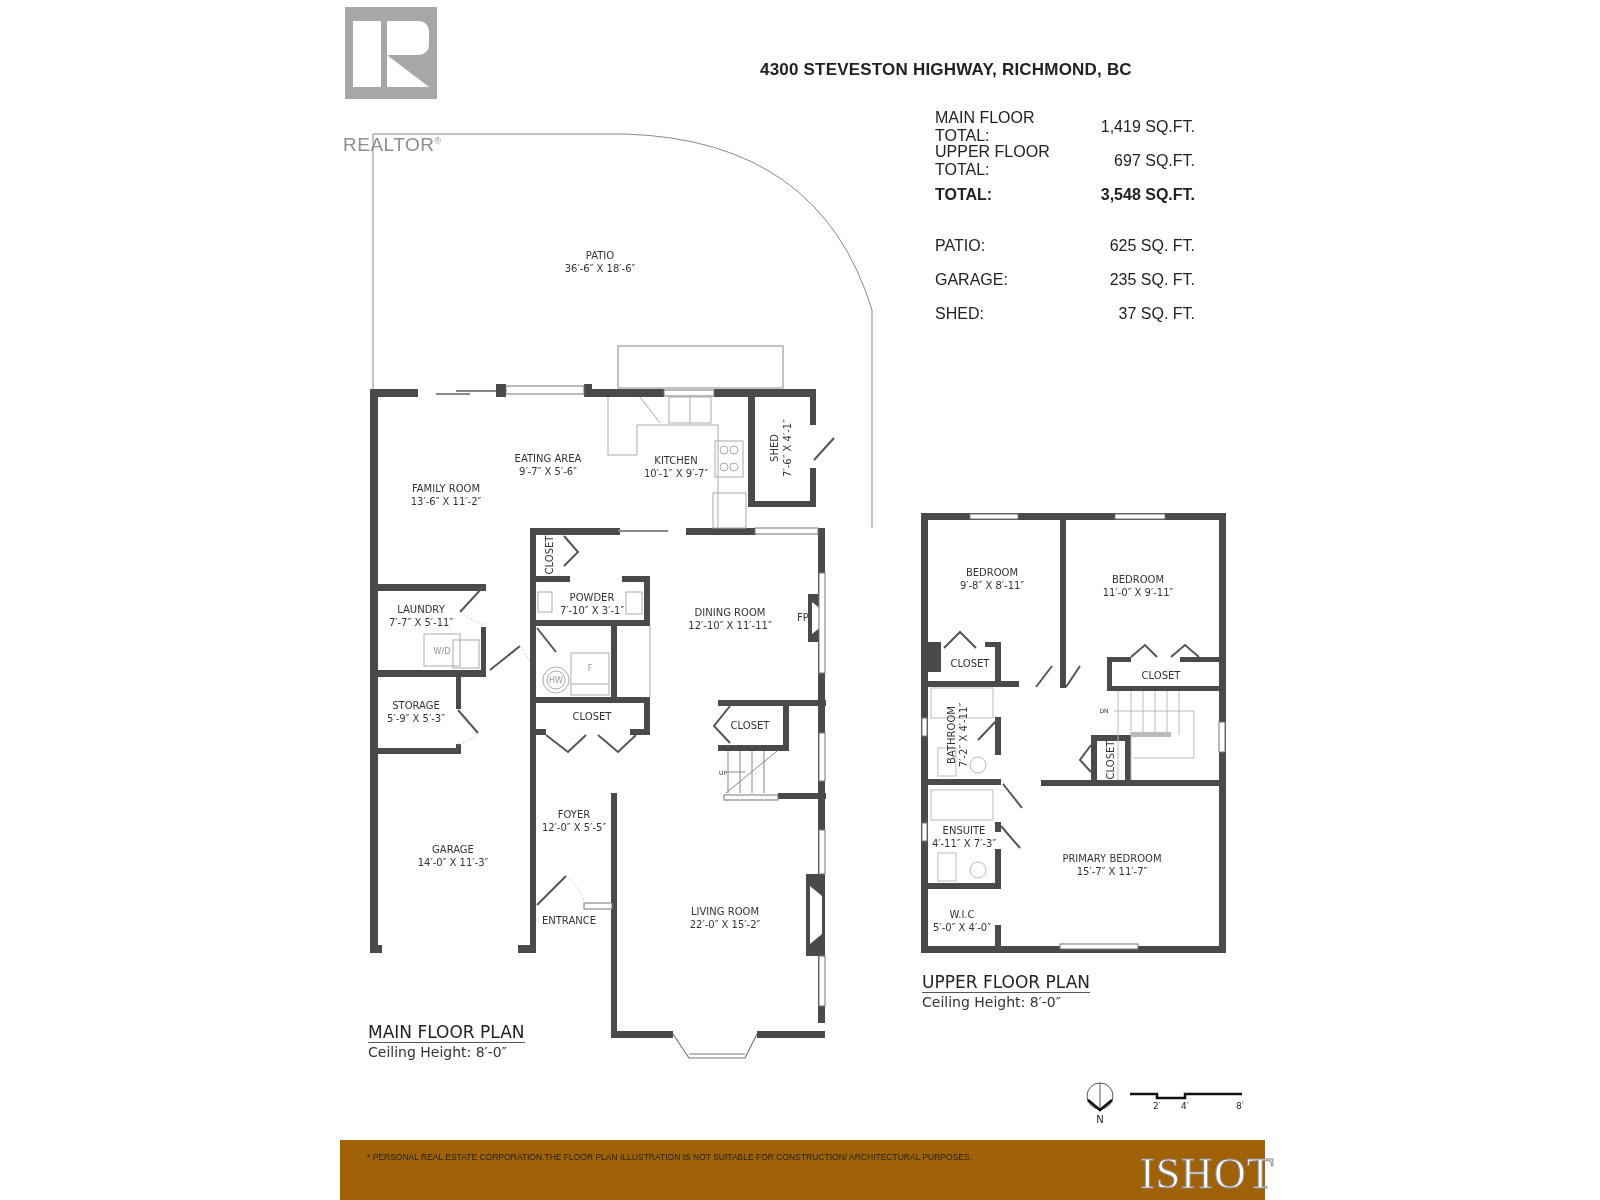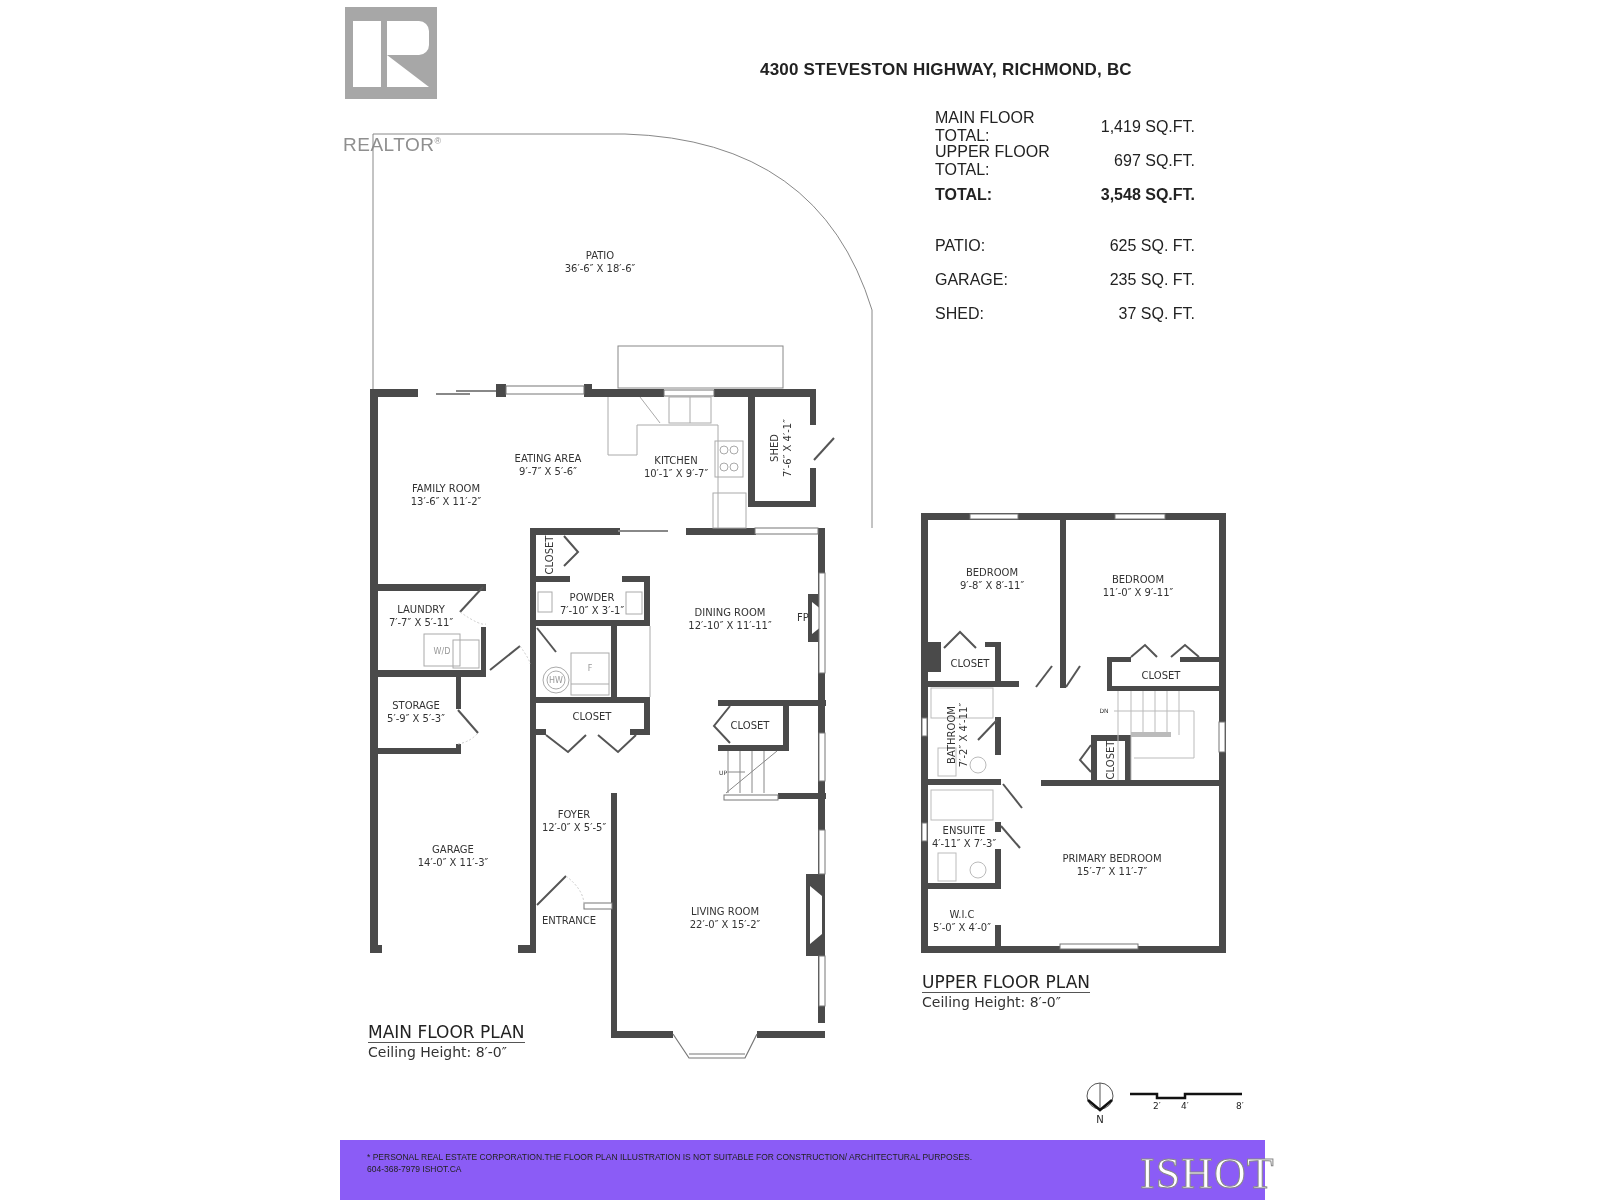--- a/index.html
+++ b/index.html
@@ -13,21 +13,21 @@
   .stats { left:935px; top:104px; font-size:16px; color:#222; }
   .stats .row { display:flex; height:22px; align-items:center;margin-top:12px; }
   .stats .lbl { width:150px; }
   .stats .val { width:110px; text-align:right; }
   .stats .row.bold { font-weight:bold; }
   .stats .gap { height:17px; }
   svg.plan { position:absolute; left:0; top:0; }
   .rlabel { font-family:"DejaVu Sans", sans-serif; font-size:10px; fill:#333; text-anchor:middle; }
   .plan-title { font-family:"DejaVu Sans", sans-serif; font-size:17px; color:#222; }
   .plan-sub { font-family:"DejaVu Sans", sans-serif; font-size:14px; color:#333; border-top:1.5px solid #555; padding-top:1px; }
-  .footer { left:340px; top:1140px; width:925px; height:60px; background:#8b5cf6; }
+  .footer { left:340px; top:1140px; width:925px; height:60px; background:#a16207; }
   .footer .txt { position:absolute; left:27px; top:11px; font-size:8.5px; color:#222; line-height:12px; width:640px; }
   .footer .brand { position:absolute; left:800px; top:8px; font-family:"Liberation Serif", serif; font-size:44px; color:#fff; -webkit-text-stroke:1px #888; letter-spacing:1px; }
 </style>
 </head>
 <body>
 
 <div class="abs logo">
   <div class="bar" style="left:8px;top:14px;width:28px;height:66px;"></div>
   <div class="bar" style="left:42px;top:14px;width:42px;height:34px;border-radius:0 10px 10px 0;"></div>
   <div class="bar" style="left:42px;top:48px;width:42px;height:32px;clip-path:polygon(0 0,0 100%,100% 100%);"></div>
@@ -343,16 +343,15 @@
   <div class="plan-sub">Ceiling Height: 8′-0″</div>
 </div>
 <div class="abs" style="left:922px;top:972px;">
   <div class="plan-title">UPPER FLOOR PLAN</div>
   <div class="plan-sub">Ceiling Height: 8′-0″</div>
 </div>
 
 <div class="abs footer">
   <div class="txt">
     <div>* PERSONAL REAL ESTATE CORPORATION.THE FLOOR PLAN ILLUSTRATION IS NOT SUITABLE FOR CONSTRUCTION/ ARCHITECTURAL PURPOSES.</div>
-    <div>604-368-7979  ISHOT.CA</div>
   </div>
   <div class="brand">ISHOT</div>
 </div>
 
 </body></html>

